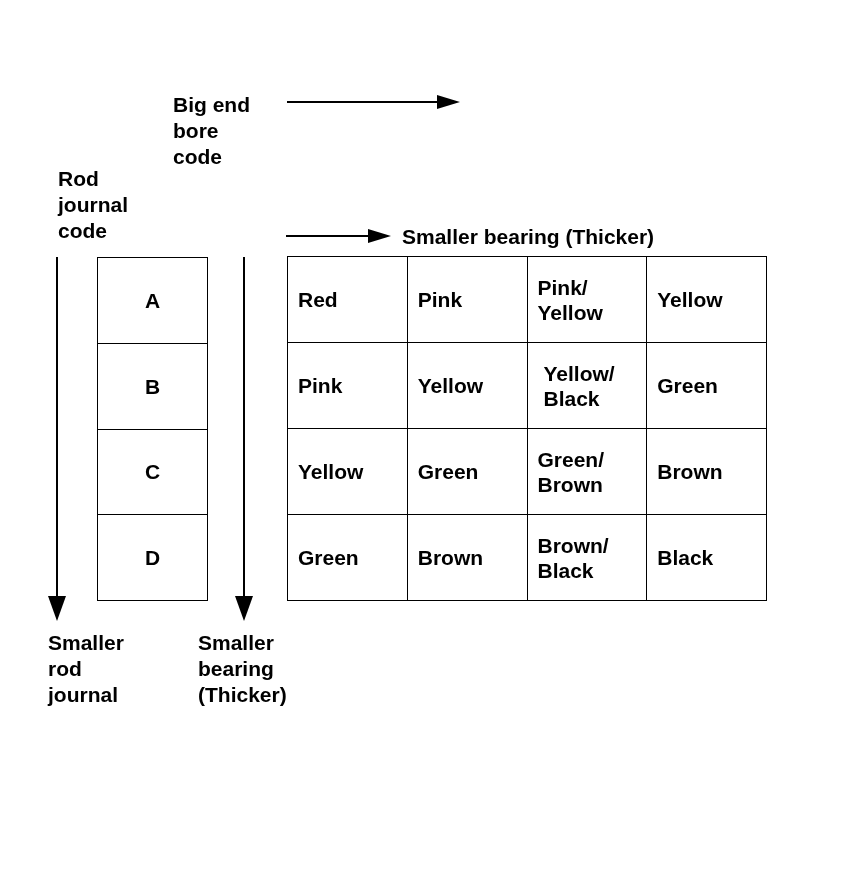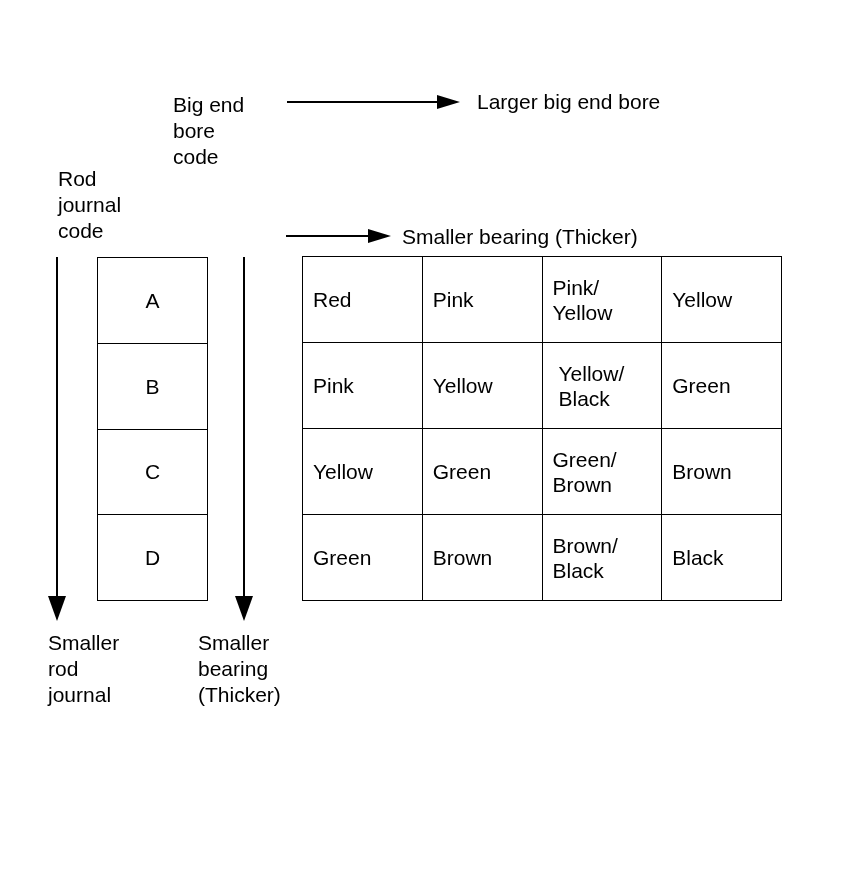--- a/index.html
+++ b/index.html
@@ -5,20 +5,21 @@
   html, body { margin: 0; padding: 0; background: #ffffff; }
   .canvas {
     position: relative;
     width: 860px;
     height: 871px;
     background: #ffffff;
     font-family: "Liberation Sans", sans-serif;
     font-size: 21px;
     color: #000000;
     overflow: hidden;
+    font-weight: bold;
   }
   .lbl {
     position: absolute;
     white-space: pre-line;
     line-height: 26px;
   }
   table.diagram-table {
     position: absolute;
     border-collapse: collapse;
     table-layout: fixed;
@@ -61,21 +62,20 @@
 code</div>
 
   <div class="lbl" style="left:58px; top:166px;">Rod
 journal
 code</div>
 
   <div>
     <div class="hline" style="left:287px; top:101px; width:150px;"></div>
     <div class="tri-right" style="left:437px; top:95px;"></div>
   </div>
-  <div class="lbl" style="left:477px; top:89px;">Larger big end bore</div>
 
 
   <div>
     <div class="hline" style="left:286px; top:235px; width:82px;"></div>
     <div class="tri-right" style="left:368px; top:229px;"></div>
   </div>
   <div class="lbl" style="left:402px; top:224px;">Smaller bearing (Thicker)</div>
 
   <div>
     <div class="vline" style="left:56px; top:257px; height:340px;"></div>
@@ -97,21 +97,21 @@
       <td>D</td>
     </tr>
   </tbody>
     </table>
 
   <div>
     <div class="vline" style="left:243px; top:257px; height:340px;"></div>
     <div class="tri-down" style="left:235px; top:596px;"></div>
   </div>
 
-  <table class="diagram-table grid" style="left:302px; top:256px; width:435px;">
+  <table class="diagram-table grid" style="left:287px; top:256px; width:435px;">
     <tbody>
         <tr>
       <td>Red</td>
       <td>Pink</td>
       <td>Pink/
 Yellow</td>
       <td>Yellow</td>
     </tr>
     <tr>
       <td>Pink</td>

